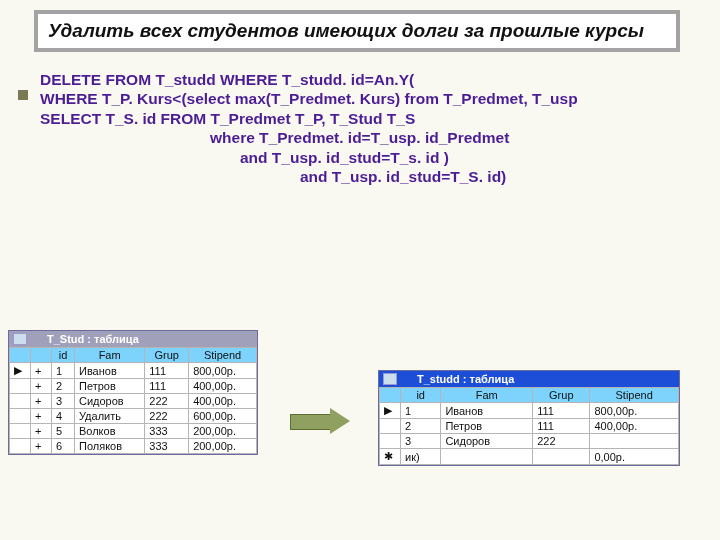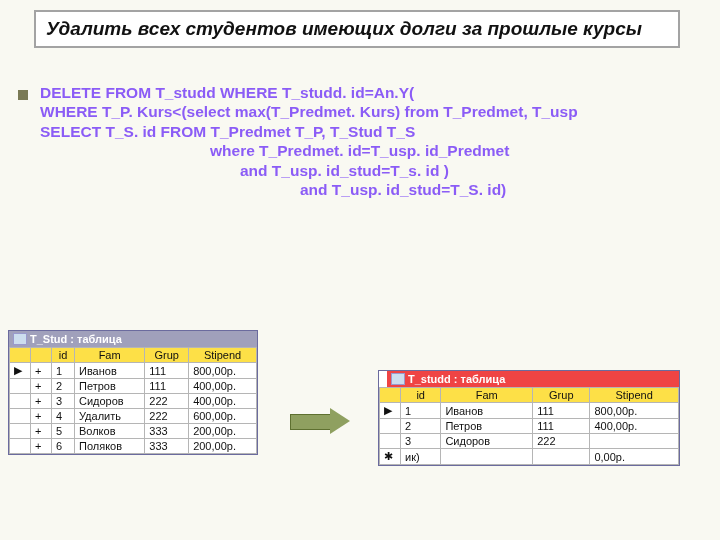--- a/index.html
+++ b/index.html
@@ -24,38 +24,38 @@
   }
   .bullet {
     position: absolute;
     left: 18px;
     top: 90px;
     width: 10px;
     height: 10px;
     background: #7a7a55;
   }
   .subtitle-box {
-    border: 2px solid #a3a3a3;
+    border: 4px solid #a3a3a3;
     padding: 6px 10px;
     margin-left: -6px;
     background: #fff;
   }
   .subtitle {
     font-style: italic;
     font-weight: bold;
     font-size: 19px;
     color: #111;
   }
   .code {
-    margin-top: 35px;
+    margin-top: 18px;
     font-family: Arial, sans-serif;
     font-size: 15.5px;
     font-weight: bold;
     line-height: 1.25;
-    color: #8b5cf6;
+    color: #4c1d95;
   }
   .code .ind1 { padding-left: 170px; }
   .code .ind2 { padding-left: 200px; }
   .code .ind3 { padding-left: 110px; }
   .code .ind4 { padding-left: 260px; }
 
   .caption {
     position: absolute;
     left: 152px;
     top: 333px;
@@ -74,55 +74,55 @@
     font-family: Tahoma, sans-serif;
     font-size: 11px;
   }
   .tbl-title {
     background: #5a5aa0;
     color: #fff;
     padding: 2px 4px;
     font-weight: bold;
     display: flex;
     align-items: center;
-    gap: 3px;
+    gap: 20px;
     font-size: 11px;
   }
   .tbl-title .ic {
     width: 12px; height: 10px; background:#cde; border:1px solid #99c;
   }
   table.db {
     border-collapse: collapse;
     width: 100%;
   }
   table.db th, table.db td {
     border: 1px solid #b5b5b5;
     background: #fff;
     padding: 1px 4px;
     font-size: 11px;
     color: #111;
     text-align: left;
     white-space: nowrap;
   }
   table.db th {
-    background: #fde047;
+    background: #7dd3fc;
     font-weight: normal;
     text-align: center;
   }
   .rowhead {
     width: 12px; text-align:center; background:#e6e6dc;
   }
   .expcol {
     width: 12px; text-align:center; background:#fff;
   }
 
   .win-left { left: 8px; top: 330px; width: 248px; }
   .win-left .tbl-title { background:#a0a0bb; }
   .win-right { left: 378px; top: 370px; width: 300px; }
-  .win-right .tbl-title { background:#ef4444;margin-left:8px; }
+  .win-right .tbl-title { background:#1d4ed8; }
 
   .arrow {
     position: absolute;
     left: 290px;
     top: 408px;
     width: 60px;
     height: 26px;
   }
   .arrow .shaft {
     position: absolute;

